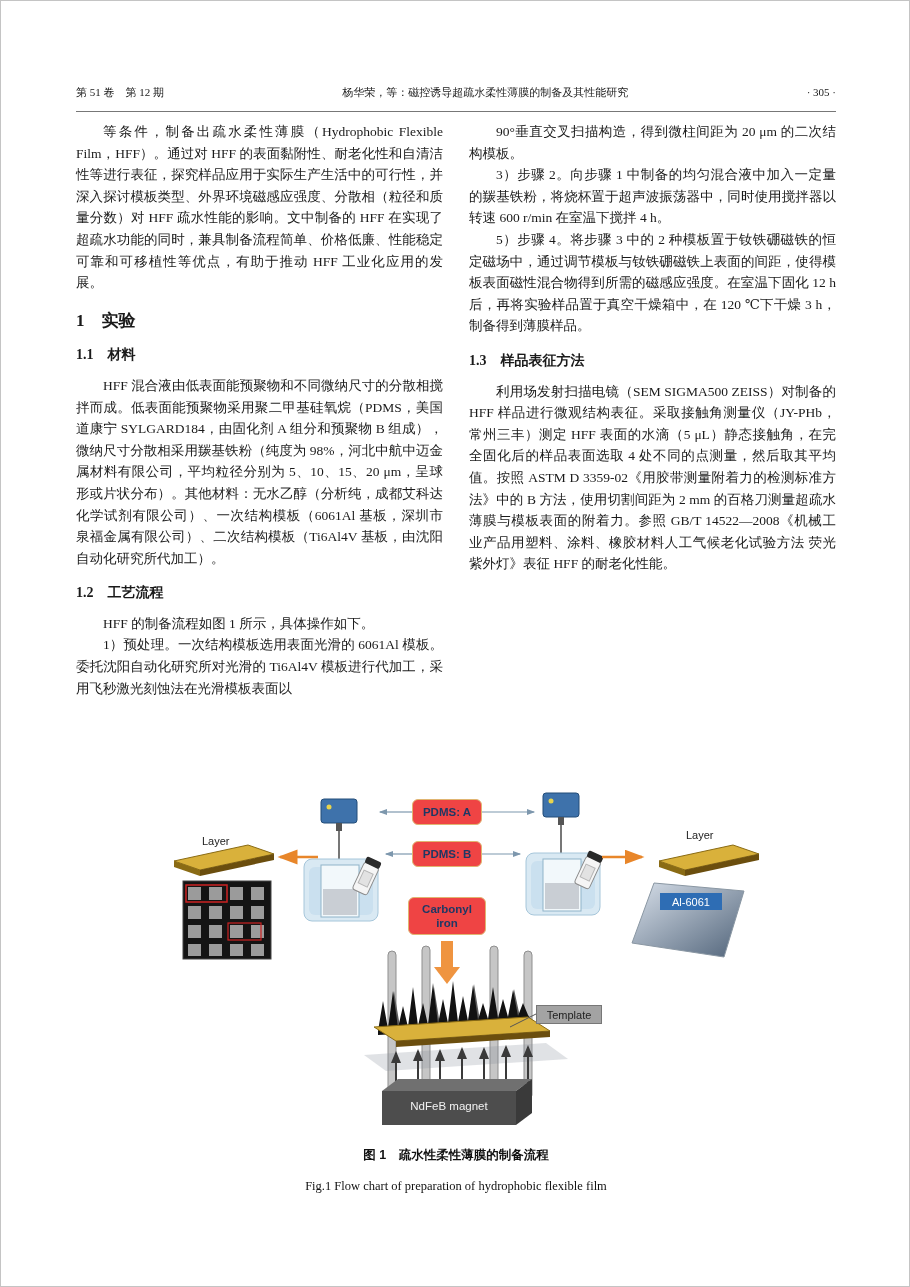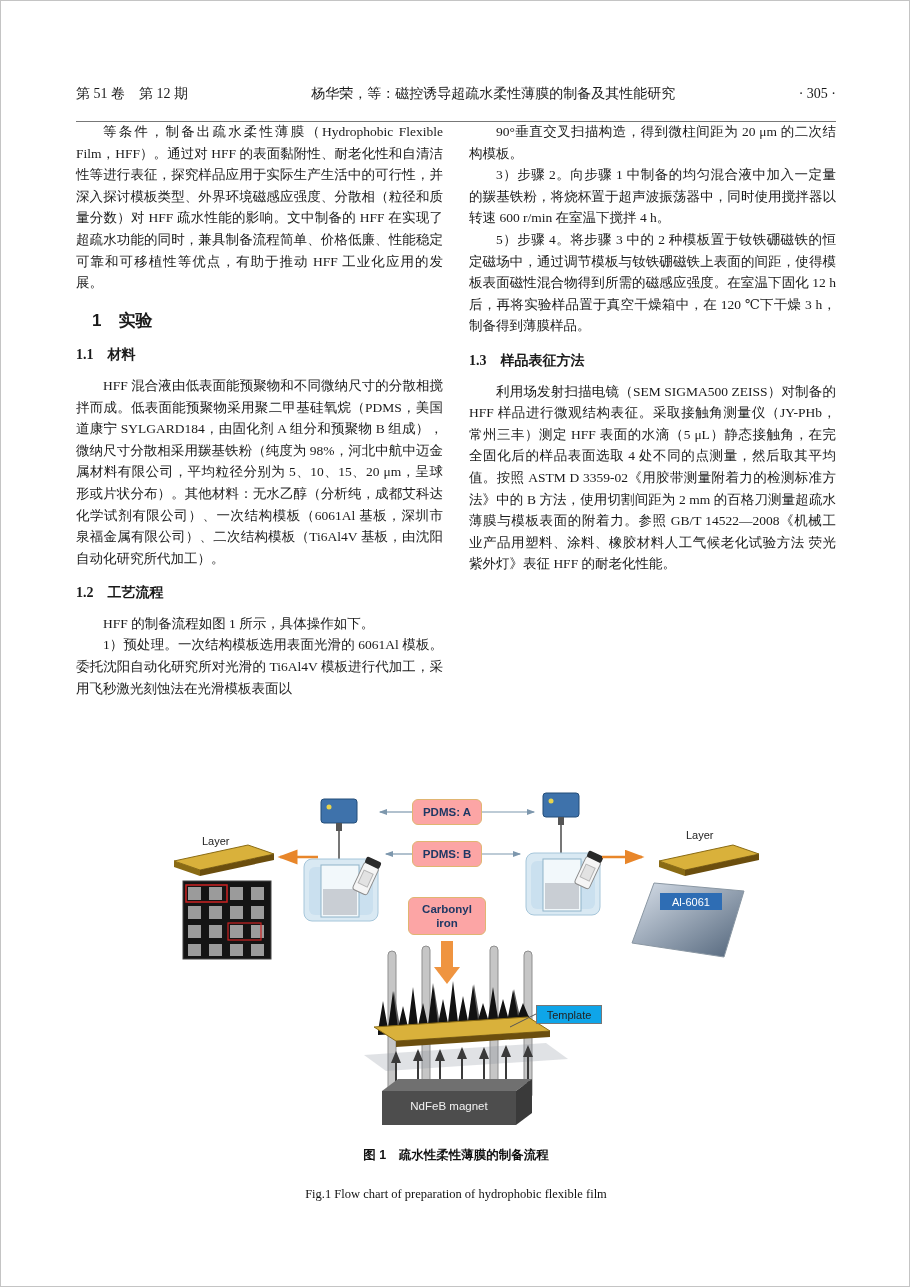--- a/index.html
+++ b/index.html
@@ -5,76 +5,76 @@
   html,body{margin:0;padding:0;background:#e9e9e9;}
   .page{
     position:relative;width:910px;height:1287px;margin:0 auto;
     background:#ffffff;border:1px solid #c4c4c4;box-sizing:border-box;
     font-family:"Liberation Serif","DejaVu Serif",serif;color:#1a1a1a;
     overflow:hidden;
   }
   
   .header{
     position:absolute;top:84px;left:75px;width:760px;
-    display:flex;align-items:baseline;font-size:14px;
-    padding-bottom:18px;border-bottom:1px solid #777;
+    display:flex;align-items:baseline;font-size:11px;
+    padding-bottom:11px;border-bottom:1px solid #777;
   }
   .header .h-left{white-space:nowrap;}
   .header .h-center{flex:1;text-align:center;}
   .header .h-right{white-space:nowrap;}
   
   .columns{
     position:absolute;top:120px;left:75px;width:760px;
     display:flex;gap:26px;
   }
   .col{width:367px;font-size:13.5px;line-height:21.6px;text-align:justify;}
   .col p{margin:0;text-indent:2em;}
   .h-sec{
-    font-family:Liberation Sans, sans-serif;
-    font-weight:bold;font-size:17px;margin:16px 16px 12px;text-indent:0;
+    font-family:Liberation Serif, serif;
+    font-weight:bold;font-size:17px;margin:16px 0 12px;text-indent:0;
   }
   .h-sub{
     font-family:Liberation Serif, serif;
     font-weight:bold;font-size:14px;margin:13px 0 9px;text-indent:0;
   }
   
   .figure-wrap{position:absolute;top:790px;left:75px;width:760px;}
   .fig-canvas{position:relative;width:760px;height:348px;}
   .fig-canvas svg{position:absolute;left:0;top:0;}
   .fig-label{
     position:absolute;font-family:"Liberation Sans","DejaVu Sans",sans-serif;
     font-size:11px;color:#222;
   }
   .flow-box{
-    position:absolute;background:#fca5a5;border:1px solid #e0b571;border-radius:6px;
+    position:absolute;background:#ef4444;border:1px solid #e0b571;border-radius:6px;
     font-family:"Liberation Sans","DejaVu Sans",sans-serif;font-size:11.5px;font-weight:600;
     color:#1f3864;display:flex;align-items:center;justify-content:center;text-align:center;
     line-height:1.25;box-sizing:border-box;
   }
   .al-label{
     position:absolute;background:#2e6db4;color:#fff;
     font-family:"Liberation Sans","DejaVu Sans",sans-serif;font-size:11px;
     display:flex;align-items:center;justify-content:center;box-sizing:border-box;
   }
   .template-box{
-    position:absolute;background:#0ea5e9;border:1px solid #777;
+    position:absolute;background:#a3a3a3;border:1px solid #777;
     font-family:"Liberation Sans","DejaVu Sans",sans-serif;font-size:11px;color:#222;
     display:flex;align-items:center;justify-content:center;box-sizing:border-box;
   }
   .magnet-label{
     position:absolute;color:#f2f2f2;
     font-family:"Liberation Sans","DejaVu Sans",sans-serif;font-size:11.5px;
     text-align:center;
   }
   .fig-caption-zh{
     text-align:center;font-family:"Liberation Sans","DejaVu Sans",sans-serif;
     font-weight:bold;font-size:12.5px;margin-top:8px;color:#111;
   }
   .fig-caption-en{
-    text-align:center;font-size:12.5px;margin-top:23px;color:#111;
+    text-align:center;font-size:12.5px;margin-top:15px;color:#111;
   }
 </style>
 </head>
 <body>
 
 <div class="page">
 
   <div class="header">
     <span class="h-left">第 51 卷　第 12 期</span>
     <span class="h-center">杨华荣，等：磁控诱导超疏水柔性薄膜的制备及其性能研究</span>

